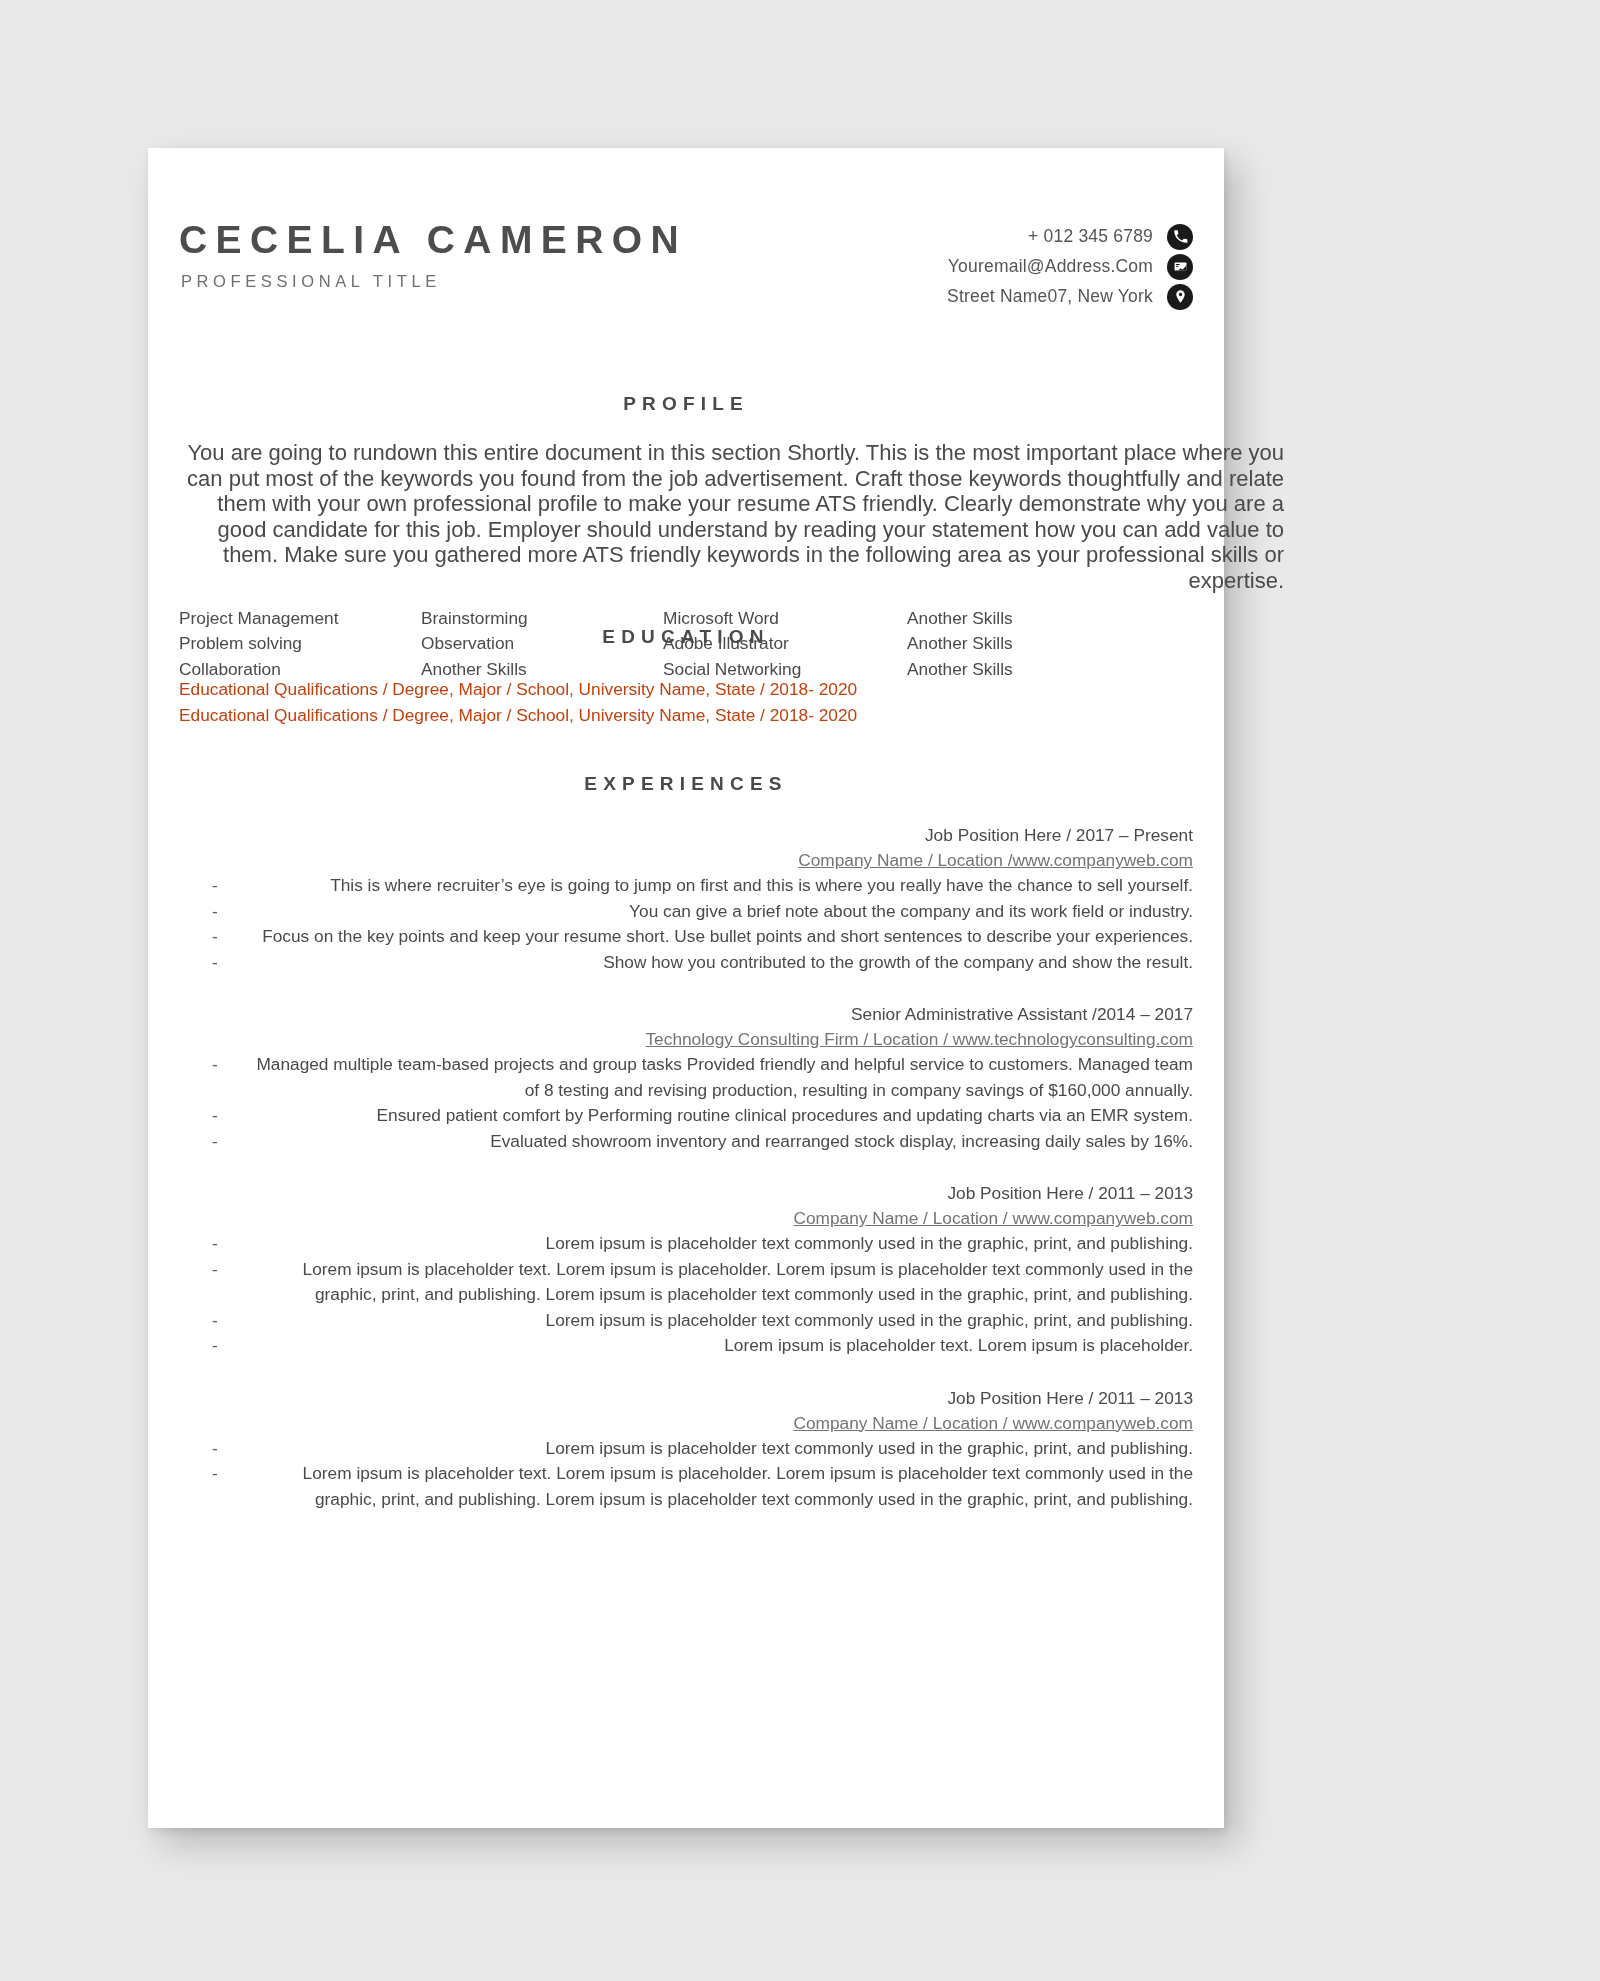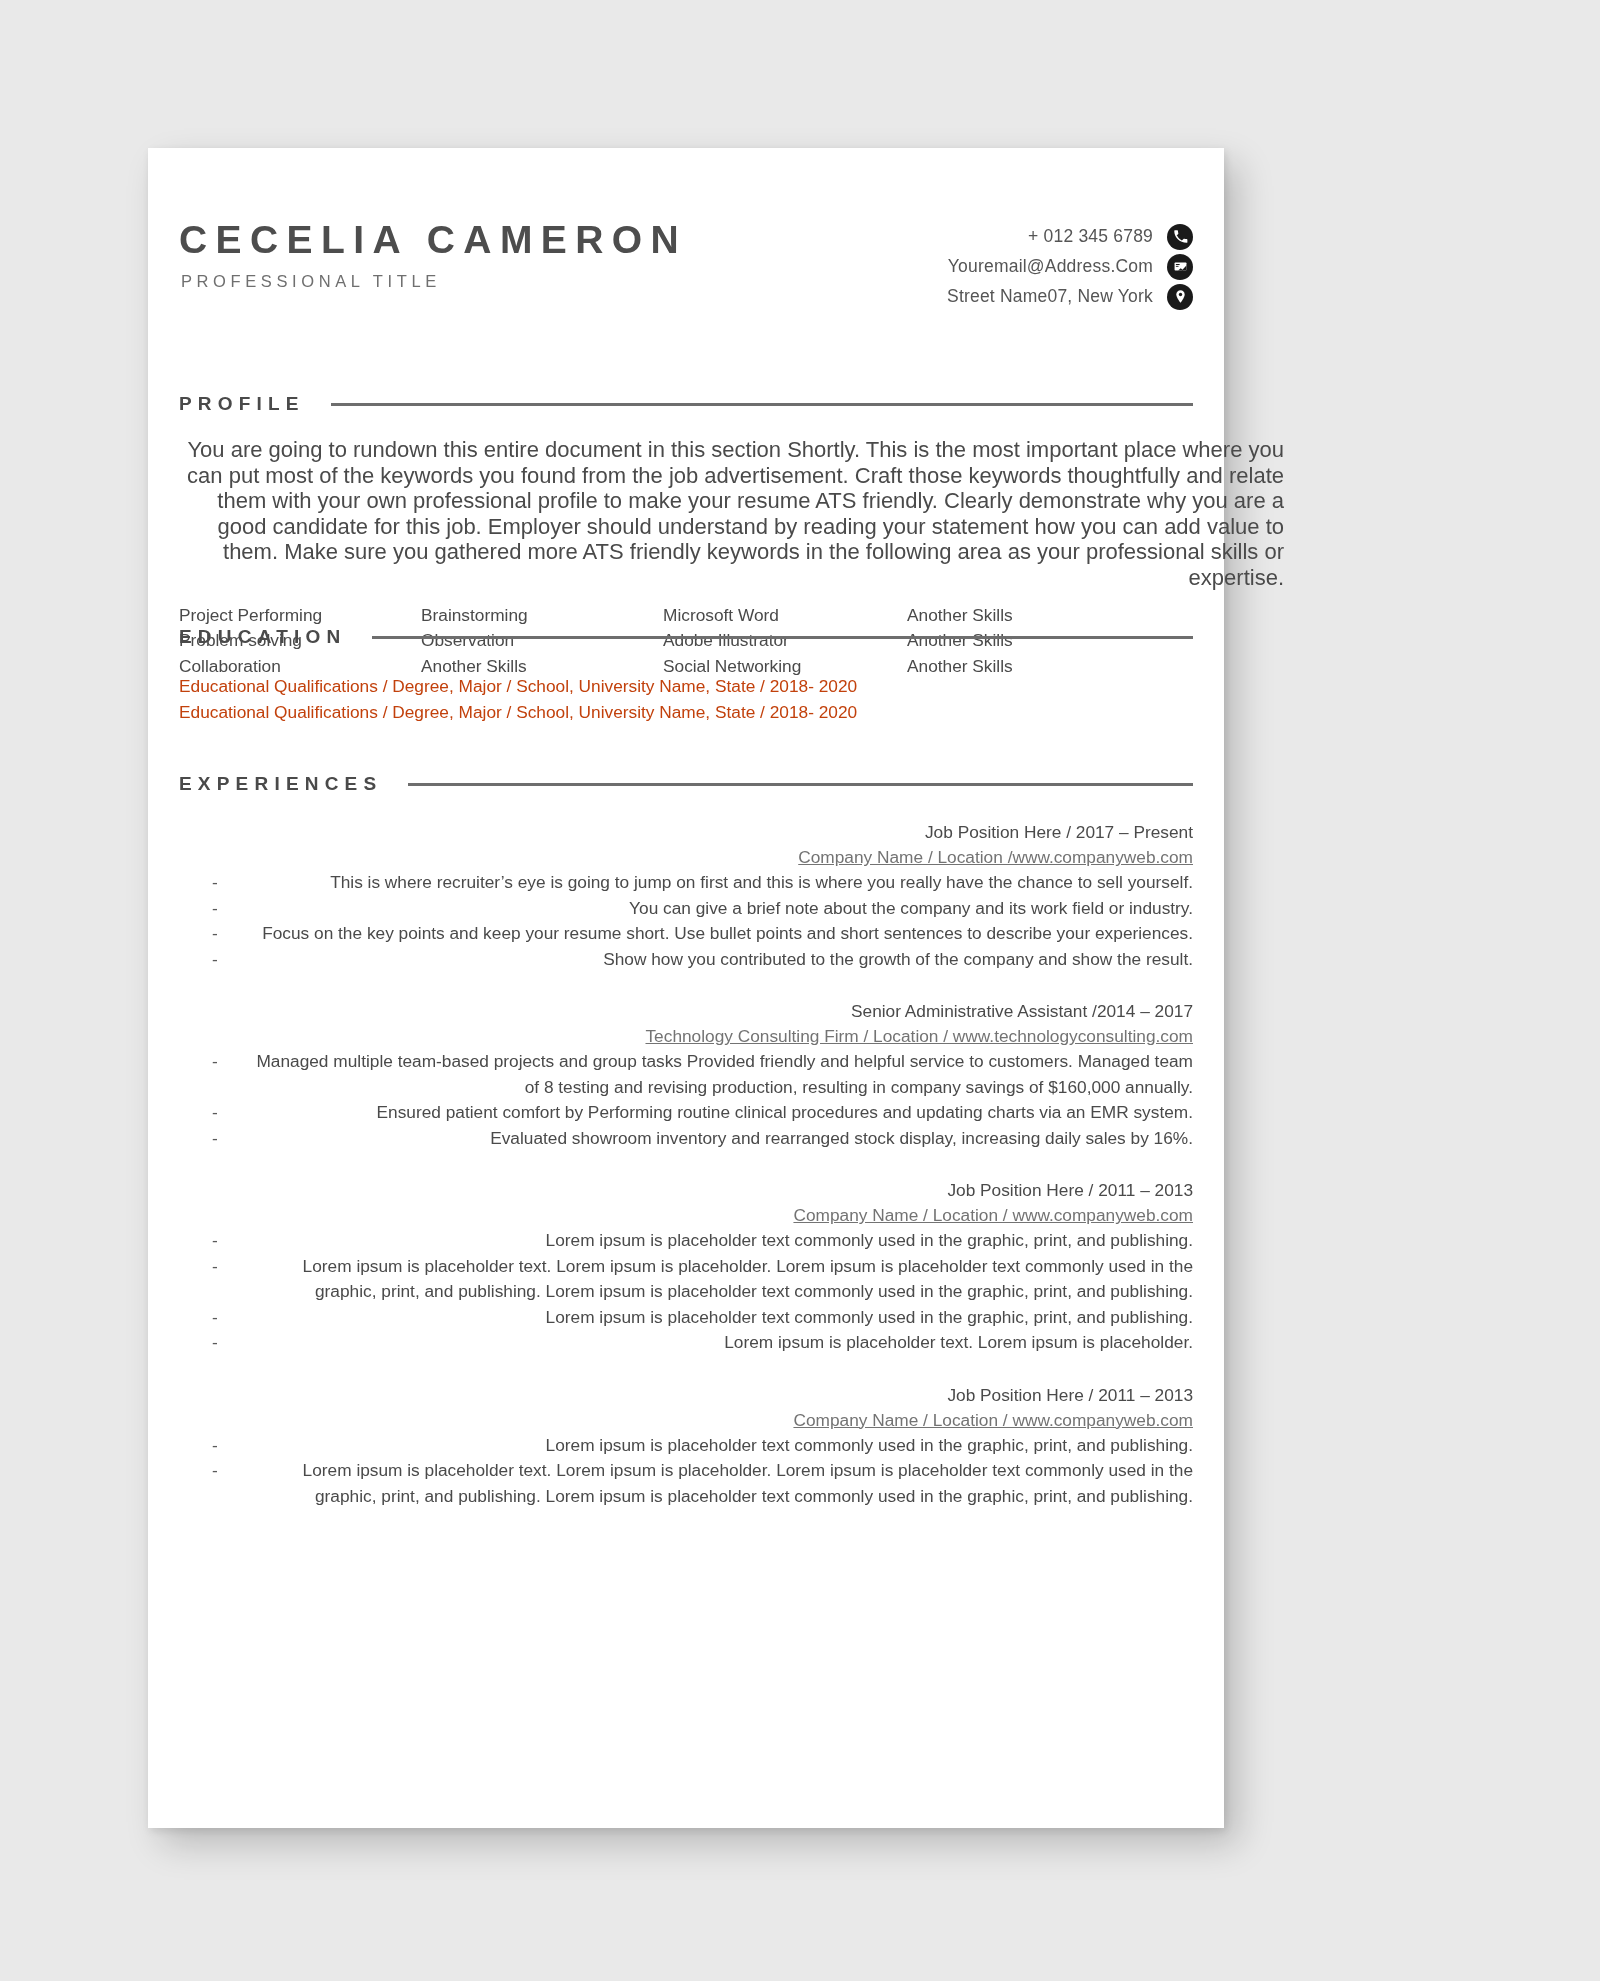--- a/index.html
+++ b/index.html
@@ -80,20 +80,21 @@
     align-items: center;
     justify-content: center;
   }
   .cicon svg { display: block; }
 
   
   .section-head {
     display: flex;
     align-items: center;
     width: 100%;
+    flex-direction: column;
   }
   .section-title {
     font-size: 19px;
     font-weight: 700;
     letter-spacing: 6.2px;
     color: #4a4a4a;
     white-space: nowrap;
     flex: 0 0 auto;
   }
   .section-rule {
@@ -227,21 +228,21 @@
         </div>
       </div>
 
       <div class="profile-block">
         <div class="section-head">
           <span class="section-title">PROFILE</span>
           <span class="section-rule"></span>
         </div>
         <div class="body-text profile-para">You are going to rundown this entire document in this section Shortly. This is the most important place where you can put most of the keywords you found from the job advertisement. Craft those keywords thoughtfully and relate them with your own professional profile to make your resume ATS friendly. Clearly demonstrate why you are a good candidate for this job. Employer should understand by reading your statement how you can add value to them. Make sure you gathered more ATS friendly keywords in the following area as your professional skills or expertise.</div>
         <div class="skills">
-          <div class="skill">Project Performing</div>
+          <div class="skill">Project Management</div>
           <div class="skill">Brainstorming</div>
           <div class="skill">Microsoft Word</div>
           <div class="skill">Another Skills</div>
           <div class="skill">Problem solving</div>
           <div class="skill">Observation</div>
           <div class="skill">Adobe Illustrator</div>
           <div class="skill">Another Skills</div>
           <div class="skill">Collaboration</div>
           <div class="skill">Another Skills</div>
           <div class="skill">Social Networking</div>

